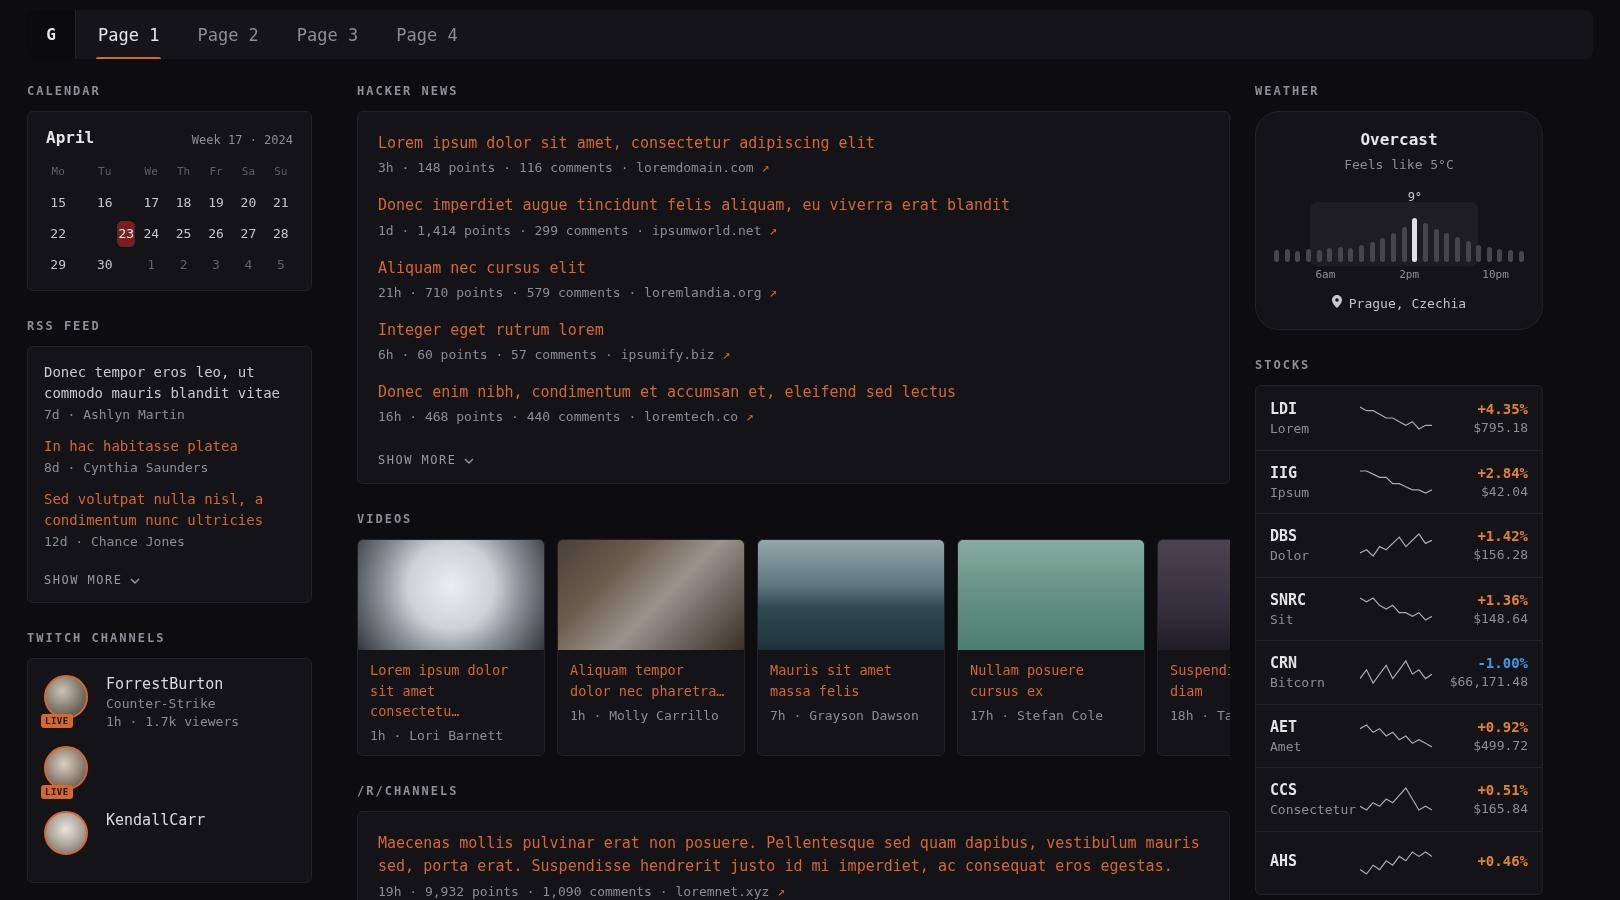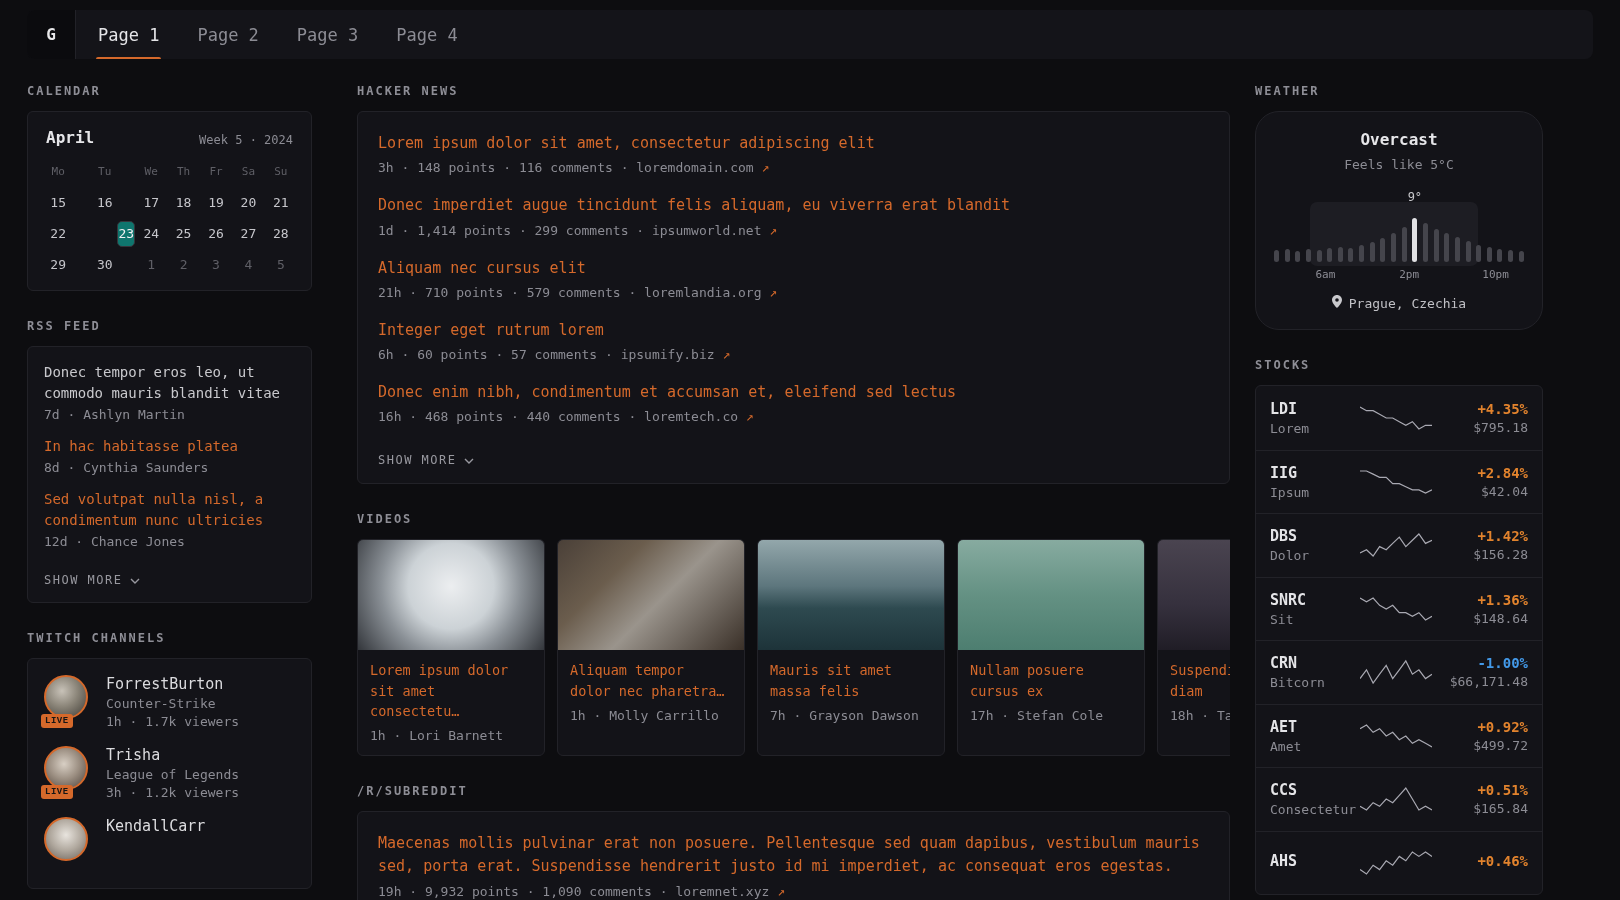--- a/index.html
+++ b/index.html
@@ -37,38 +37,38 @@
   section{margin-bottom:28px;}
 
   
   .calendar{padding:14px 14px 12px;}
   .cal-head{display:flex;justify-content:space-between;align-items:flex-end;padding:2px 4px 12px;}
   .cal-month{font-size:16px;font-weight:bold;color:var(--bright);}
   .cal-week{font-size:12px;color:var(--muted);}
   .cal-grid{display:grid;grid-template-columns:repeat(7,1fr);row-gap:5px;}
   .cal-cell{text-align:center;font-size:13px;color:#c6c6cb;height:26px;line-height:26px;}
   .cal-dow{font-size:11px;color:var(--dim);}
-  .cal-day.sel{background:#0f766e;border:1px solid #35353b;border-radius:5px;color:#f0f0f2;line-height:24px;margin-left:43px;}
+  .cal-day.sel{background:#7f1d1d;border:1px solid #35353b;border-radius:5px;color:#f0f0f2;line-height:24px;margin-left:43px;}
   .cal-day.out{color:var(--dim);}
 
   
   .rss-card{padding:15px 16px;}
   .rss-item{margin-bottom:14px;}
   .rss-title{font-size:14px;line-height:1.5;color:#c9c9cd;cursor:pointer;}
   .rss-item.hl .rss-title{color:var(--accent);}
   .rss-meta{font-size:13px;color:var(--muted);margin-top:3px;}
   .show-more{font-size:12px;letter-spacing:1.5px;color:#98989f;display:inline-flex;align-items:center;gap:7px;cursor:pointer;margin-top:10px;}
 
   
   .twitch-card{padding:16px 16px 6px;}
   .channel{display:flex;gap:14px;margin-bottom:17px;cursor:pointer;}
   .avatar-wrap{position:relative;width:48px;height:48px;flex-shrink:0;}
   .avatar{width:44px;height:44px;border-radius:50%;border:2px solid var(--accent);}
   .live-badge{position:absolute;bottom:-5px;left:-3px;background:var(--accent);color:#151515;font-size:9px;
-    font-weight:bold;letter-spacing:.5px;padding:2px 4px;border-radius:3px;font-family:Liberation Mono, monospace;}
+    font-weight:bold;letter-spacing:.5px;padding:2px 4px;border-radius:3px;}
   .ch-name{font-size:15px;color:#dcdcdf;}
   .ch-game{font-size:13px;color:var(--muted);margin-top:3px;}
   .ch-meta{font-size:13px;color:var(--muted);margin-top:3px;}
 
   
   .list-card{padding:20px 20px 16px;}
   .hn-item{margin-bottom:19px;}
   .hn-title{color:var(--accent);font-size:15px;line-height:1.55;cursor:pointer;}
   .hn-meta{font-size:13px;color:var(--muted);margin-top:5px;}
   .hn-domain{color:var(--muted);cursor:pointer;}
@@ -124,21 +124,21 @@
 
 <main class="layout">
 
   <div class="col-left">
 
     <section>
       <h2 class="sec-title">CALENDAR</h2>
       <div class="card calendar">
         <div class="cal-head">
           <span class="cal-month">April</span>
-          <span class="cal-week">Week 5 · 2024</span>
+          <span class="cal-week">Week 17 · 2024</span>
         </div>
         <div class="cal-grid">
             <div class="cal-cell cal-dow">Mo</div>
             <div class="cal-cell cal-dow">Tu</div>
             <div class="cal-cell cal-dow">We</div>
             <div class="cal-cell cal-dow">Th</div>
             <div class="cal-cell cal-dow">Fr</div>
             <div class="cal-cell cal-dow">Sa</div>
             <div class="cal-cell cal-dow">Su</div>
             <div class="cal-cell cal-day">15</div>
@@ -202,25 +202,20 @@
             <div class="ch-name">ForrestBurton</div>
             <div class="ch-game">Counter-Strike</div>
             <div class="ch-meta">1h · 1.7k viewers</div>
           </div>
         </div>
         <div class="channel">
           <div class="avatar-wrap">
             <div class="avatar" style="background: radial-gradient(circle at 45% 40%, rgb(216, 207, 196) 0%, rgb(154, 141, 128) 48%, rgb(74, 64, 56) 100%);"></div>
             <span class="live-badge">LIVE</span>
           </div>
-          <div>
-            <div class="ch-name">Trisha</div>
-            <div class="ch-game">League of Legends</div>
-            <div class="ch-meta">3h · 1.2k viewers</div>
-          </div>
         </div>
         <div class="channel">
           <div class="avatar-wrap">
             <div class="avatar" style="background: radial-gradient(circle at 50% 40%, rgb(232, 228, 222) 0%, rgb(176, 168, 158) 50%, rgb(106, 98, 90) 100%);"></div>
           </div>
           <div>
             <div class="ch-name">KendallCarr</div>
           </div>
         </div>
       </div>
@@ -296,21 +291,21 @@
           <div class="thumb" style="background: linear-gradient(rgb(74, 68, 80) 0%, rgb(53, 48, 61) 60%, rgb(32, 29, 38) 100%);"></div>
           <div class="video-body">
             <div class="video-title">Suspendisse potenti diam</div>
             <div class="video-meta">18h · Tara</div>
           </div>
         </div>
       </div>
     </section>
 
     <section>
-      <h2 class="sec-title">/R/SUBREDDIT</h2>
+      <h2 class="sec-title">/R/CHANNELS</h2>
       <div class="card list-card">
         <div class="hn-item">
           <div class="hn-title">Maecenas mollis pulvinar erat non posuere. Pellentesque sed quam dapibus, vestibulum mauris sed, porta erat. Suspendisse hendrerit justo id mi imperdiet, ac consequat eros egestas.</div>
           <div class="hn-meta"><span>19h · 9,932 points · 1,090 comments ·</span> <span class="hn-domain">loremnet.xyz</span> <span class="ext-arrow">↗</span></div>
         </div>
       </div>
     </section>
   </div>
 
   <div class="col-right">

